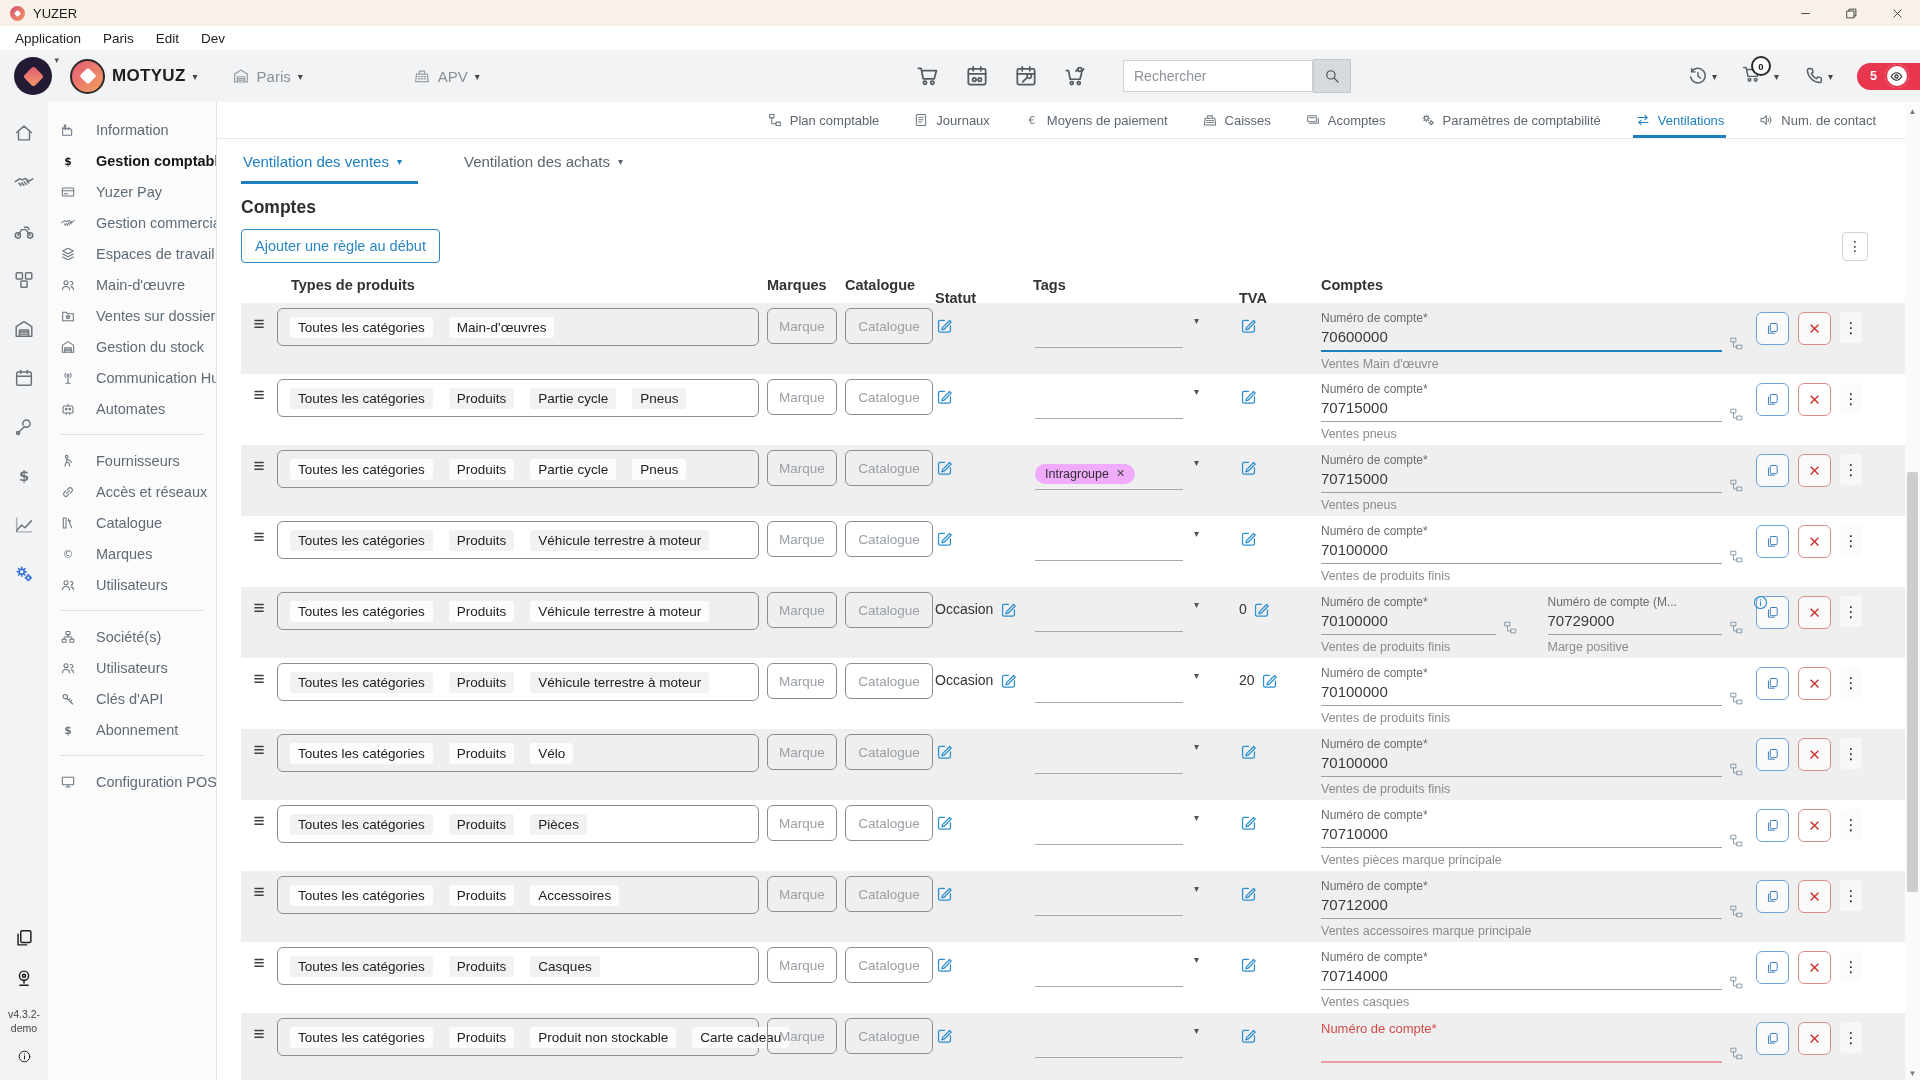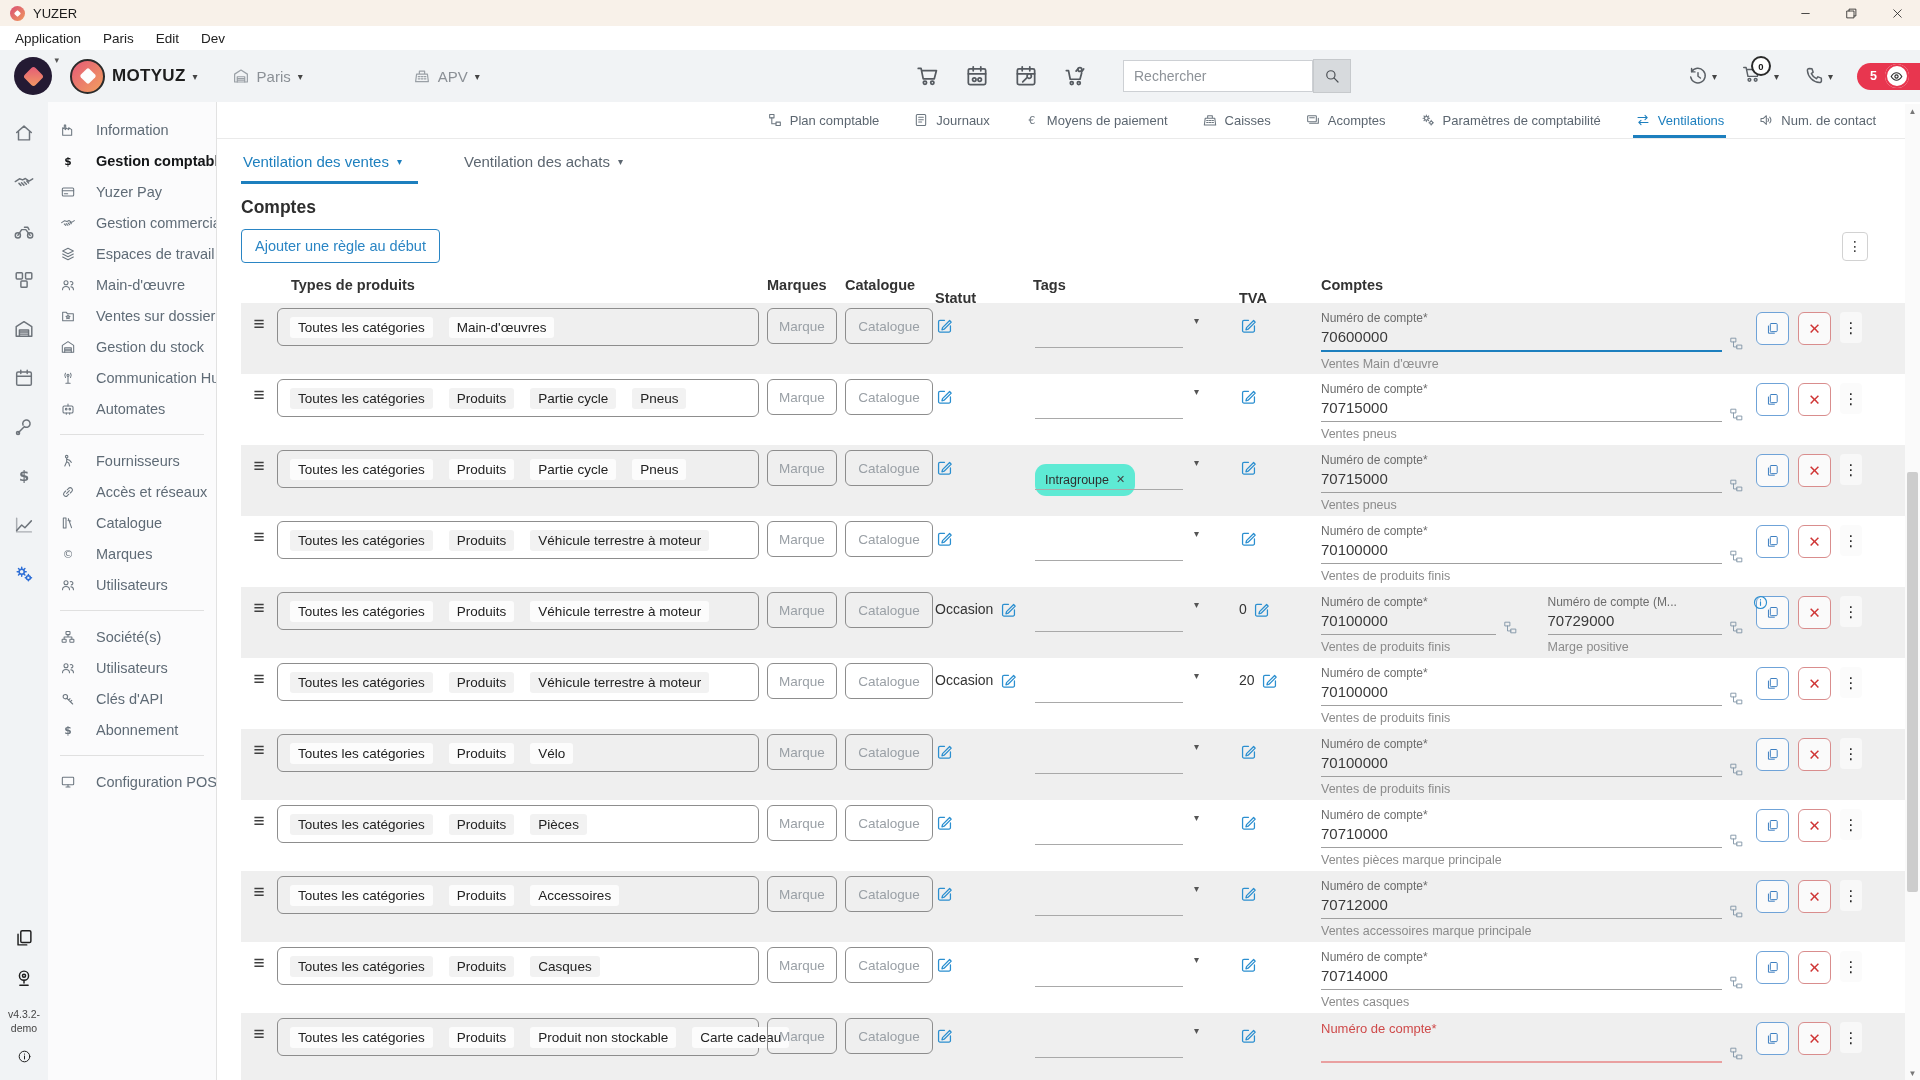--- a/index.html
+++ b/index.html
@@ -112,21 +112,21 @@
              gap:16px;padding:1px 12px;background:transparent}
   .chip{background:#f2f2f2;padding:3px 8px;border-radius:3px;font-size:13.5px;color:#222;white-space:nowrap}
   .odd .chip{background:#fcfcfc}
   .ph-box{margin-top:5px;height:34px;border:1px solid #8d8d8d;border-radius:6px;display:flex;align-items:center;
           justify-content:center;color:#9aa0a6;font-size:13.5px}
   .c-statut{margin-top:13px;align-items:flex-start}
   .statut-label{font-size:14px;color:#333;line-height:19px}
   .edit-ic{color:#2b8fd0;width:19px;height:19px}
   .tags-caret{position:absolute;right:14px;top:12px;font-size:10px;color:#555}
   .tags-line{position:absolute;left:2px;right:30px;top:44px;border-bottom:1px solid #a9a9a9}
-  .tag-chip{position:absolute;left:2px;top:19px;background:#5eead4;border-radius:11px;padding:9px 10px;font-size:12.5px;
+  .tag-chip{position:absolute;left:2px;top:19px;background:#f0abfc;border-radius:11px;padding:3px 10px;font-size:12.5px;
             color:#2f2f2f;display:flex;align-items:flex-start;gap:7px;white-space:nowrap}
   .tag-x{font-size:11px;color:#444}
   .c-tva{margin-top:13px;align-items:flex-start}
   .tva-value{font-size:14px;color:#333;line-height:19px}
   .account{position:relative;flex:1;padding-top:8px;padding-right:26px;min-width:0}
   .acc-label{font-size:12px;color:#6c6c6c;margin-bottom:3px;white-space:nowrap;overflow:hidden}
   .acc-value{font-size:15px;color:#3a3a3a;min-height:19px;border-bottom:1px solid #9f9f9f;padding-bottom:3px;white-space:nowrap}
   .account.focused .acc-value{border-bottom:2px solid #1d7fbe}
   .account.error .acc-label{color:#cf4a4a;font-size:13px}
   .account.error .acc-value{border-bottom:2px solid #e9a0a0}

